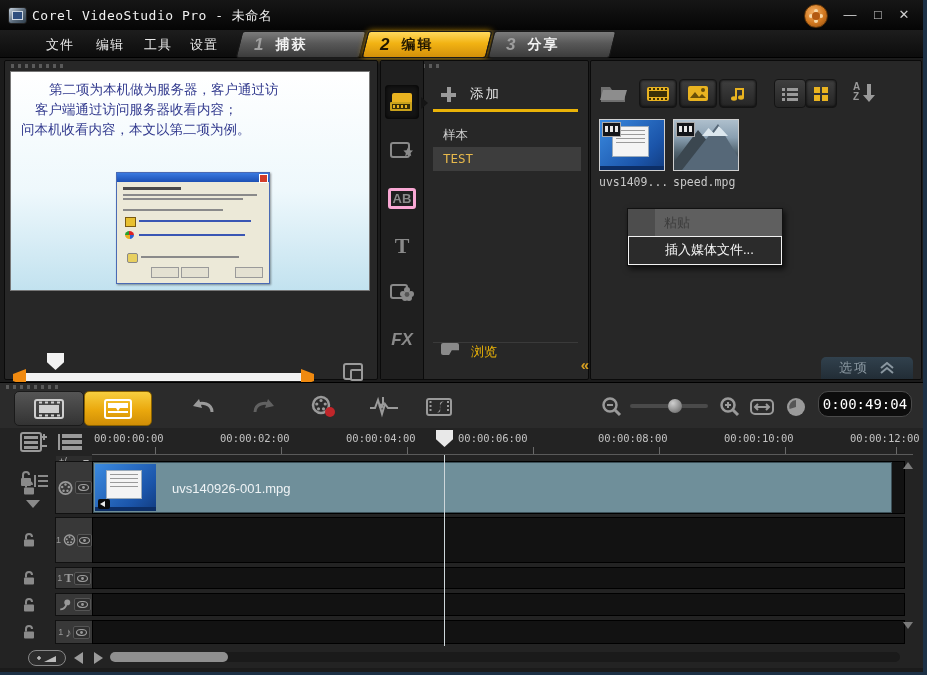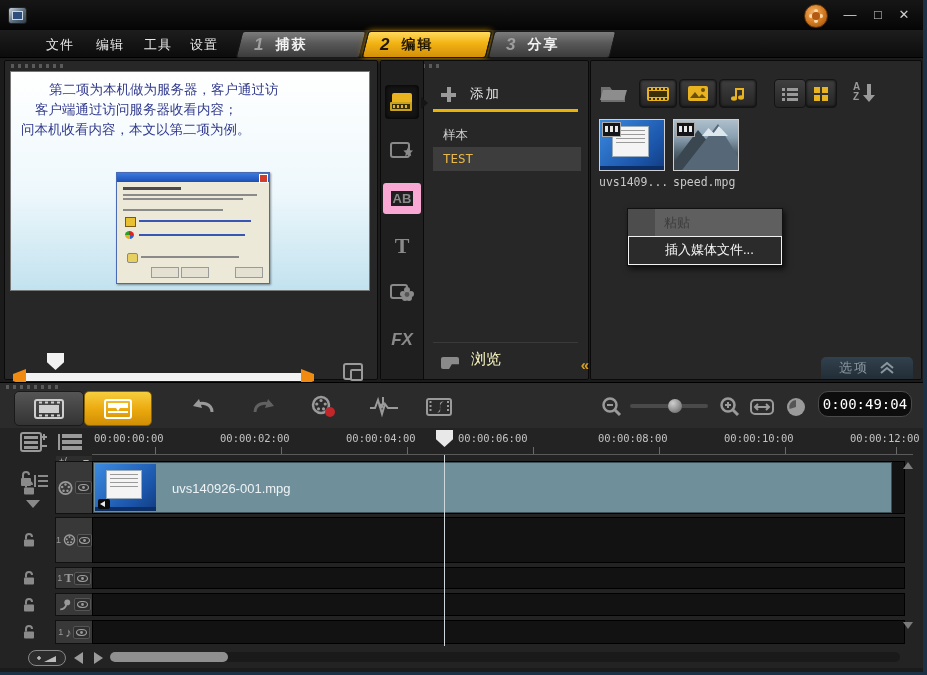--- a/index.html
+++ b/index.html
@@ -77,21 +77,21 @@
   .nav-btn{position:absolute;left:4px;width:34px;height:34px;display:flex;align-items:center;justify-content:center;border-radius:4px;}
   .nav-btn.active{background:#151515;box-shadow:0 0 5px #000 inset;}
   .nav-btn.active::after{content:"";position:absolute;right:-9px;top:12px;border-left:7px solid #151515;border-top:6px solid transparent;border-bottom:6px solid transparent;}
   .nav-glyph{color:#8a8a8a;font-weight:bold;}
   .add-row{position:absolute;left:52px;top:18px;width:145px;height:30px;display:flex;align-items:center;border-bottom:3px solid #eab308;}
   .plus-ic{width:15px;height:15px;position:relative;margin:0 14px 0 8px;}
   .plus-ic::before{content:"";position:absolute;left:0;top:6px;width:15px;height:4px;background:#9a9a9a;}
   .plus-ic::after{content:"";position:absolute;left:6px;top:0;width:4px;height:15px;background:#9a9a9a;}
   .lib-item{position:absolute;left:52px;width:148px;height:24px;line-height:24px;padding-left:10px;font-size:12.5px;color:#cfcfcf;box-sizing:border-box;}
   .lib-item.selected{background:#3d3d3d;color:#e7b94c;font-family:"DejaVu Sans Mono",monospace;}
-  .browse-row{position:absolute;left:52px;bottom:10px;width:145px;height:26px;display:flex;align-items:flex-end;border-top:1px solid #3a3a3a;color:#fef9c3;font-size:15px;}
+  .browse-row{position:absolute;left:52px;bottom:10px;width:145px;height:26px;display:flex;align-items:flex-start;border-top:1px solid #3a3a3a;color:#eab308;font-size:13px;}
   .browse-ic{width:18px;height:12px;background:#8a8a8a;border-radius:2px;margin:0 12px 0 8px;position:relative;clip-path:polygon(0 0,100% 0,100% 60%,60% 60%,45% 100%,0 100%);}
   .lib-collapse{position:absolute;right:-1px;bottom:6px;color:#d8a020;font-size:15px;font-weight:bold;}
 
   
   .g-toolbar-btn{position:absolute;top:18px;width:36px;height:27px;border-radius:4px;background:linear-gradient(180deg,#3f3f3f,#252525);border:1px solid #141414;display:flex;align-items:center;justify-content:center;}
   .g-toolbar-btn.on{box-shadow:0 0 3px #000 inset;}
   .thumb-card{position:absolute;top:58px;width:66px;}
   .thumb-img{width:64px;height:50px;border:1px solid #cfcfcf;position:relative;overflow:hidden;}
   .badge{position:absolute;left:2px;top:2px;width:17px;height:13px;background:#14161a;border:1px solid #aaa;}
   .badge::after{content:"";position:absolute;left:2px;top:3px;right:2px;height:6px;background:repeating-linear-gradient(90deg,#e8e8e8 0 3px,#14161a 3px 5px);}
@@ -161,20 +161,21 @@
   .pm-row::after{content:"";position:absolute;right:3px;top:4px;border-top:4px solid #b5b5b5;border-left:3px solid transparent;border-right:3px solid transparent;}
   .tri-down{width:0;height:0;border-left:7px solid transparent;border-right:7px solid transparent;border-top:8px solid #8a8a8a;}
 </style>
 </head>
 <body>
 
 <div id="app">
 
   <div class="titlebar">
     <div class="app-icon"></div>
+    <div class="title-text mono">Corel VideoStudio Pro - 未命名</div>
     <div class="corel-badge"></div>
     <div class="winbtn btn-min">—</div>
     <div class="winbtn btn-max">□</div>
     <div class="winbtn btn-close">✕</div>
   </div>
 
   <div class="menubar">
     <span class="menu-item" style="left:14px">文件</span>
     <span class="menu-item" style="left:64px">编辑</span>
     <span class="menu-item" style="left:112px">工具</span>
@@ -276,21 +277,21 @@
             <rect x="16" y="14" width="2" height="3" fill="#e9b320"></rect>
         </svg>
       </div>
       <div class="nav-btn" style="top:72px">
         <svg width="26" height="22" viewBox="0 0 26 22">
           <rect x="2" y="4" width="18" height="14" rx="2" fill="none" stroke="#8a8a8a" stroke-width="2"></rect>
           <path d="M20 8 l2 4 4 .5 -3 3 .8 4 -3.8 -2 -3.8 2 .8 -4 -3 -3 4 -.5 z" fill="#8a8a8a" transform="scale(.8) translate(4 2)"></path>
         </svg>
       </div>
       <div class="nav-btn" style="top:120px">
-        <span class="nav-glyph" style="font-size:13px;border:8px solid #f9a8d4;border-radius:3px;padding:0 2px">AB</span>
+        <span class="nav-glyph" style="font-size:13px;border:3px solid #f9a8d4;border-radius:3px;padding:0 2px">AB</span>
       </div>
       <div class="nav-btn" style="top:168px">
         <span class="nav-glyph" style="font-size:22px;font-family:'Liberation Serif',serif">T</span>
       </div>
       <div class="nav-btn" style="top:214px">
         <svg width="26" height="22" viewBox="0 0 26 22">
           <rect x="2" y="4" width="16" height="13" rx="2" fill="none" stroke="#8a8a8a" stroke-width="2"></rect>
           <g fill="#8a8a8a">
               <circle cx="18" cy="9" r="3"></circle>
               <circle cx="14" cy="13" r="3"></circle>

